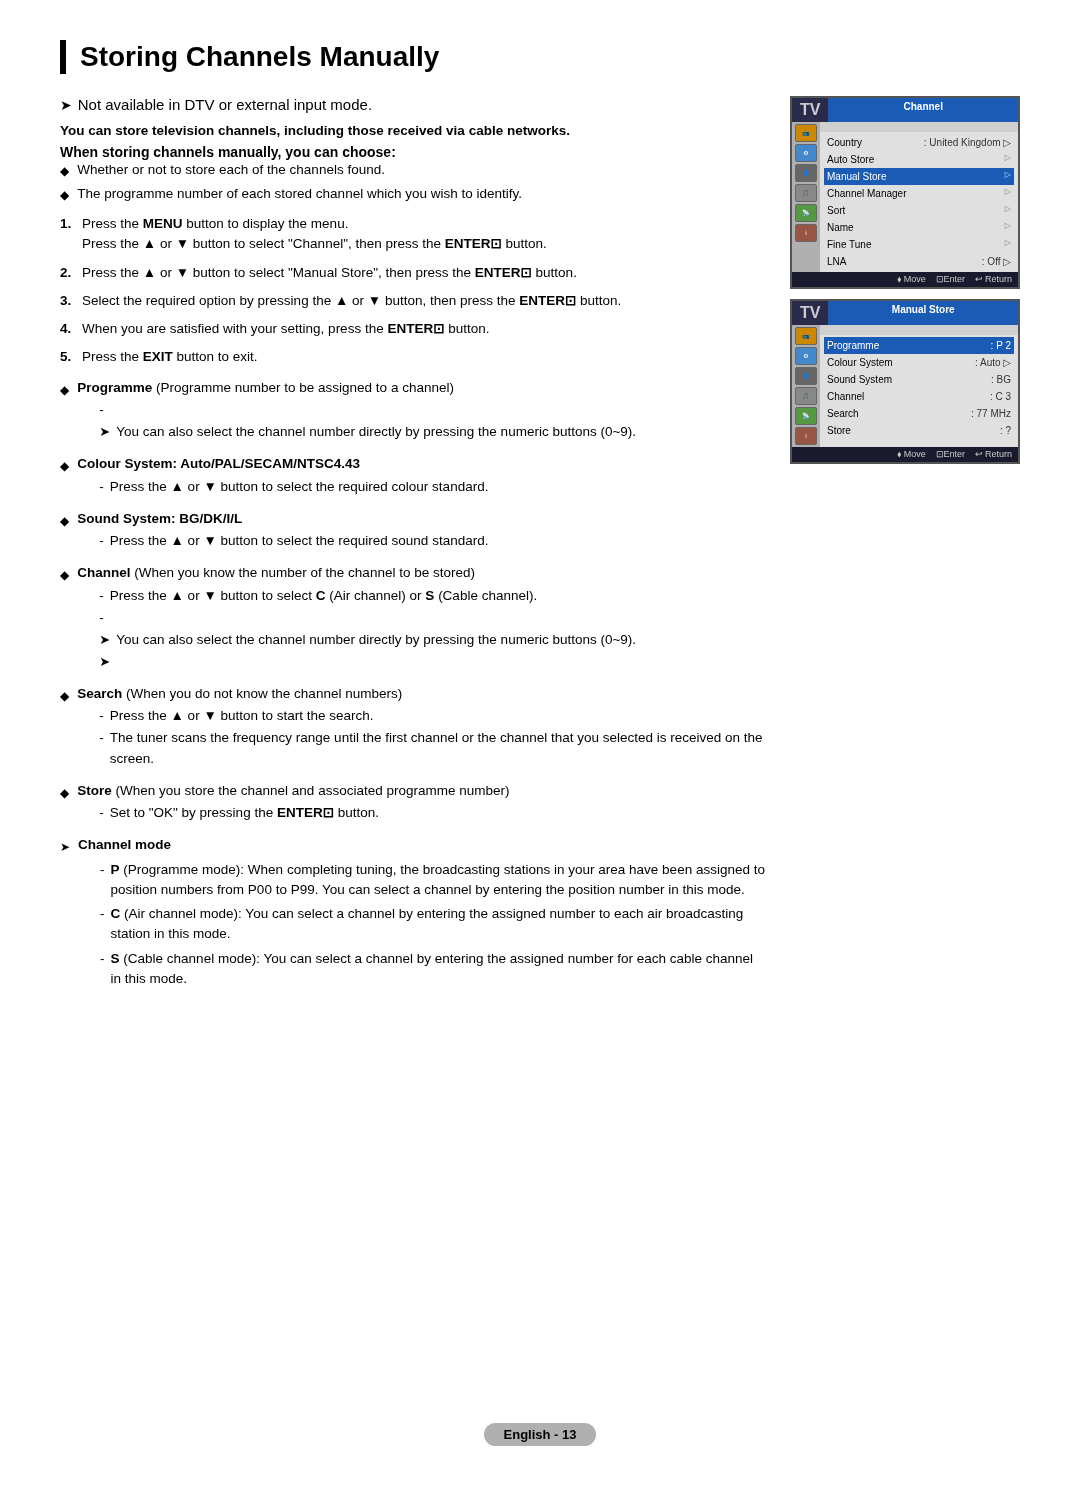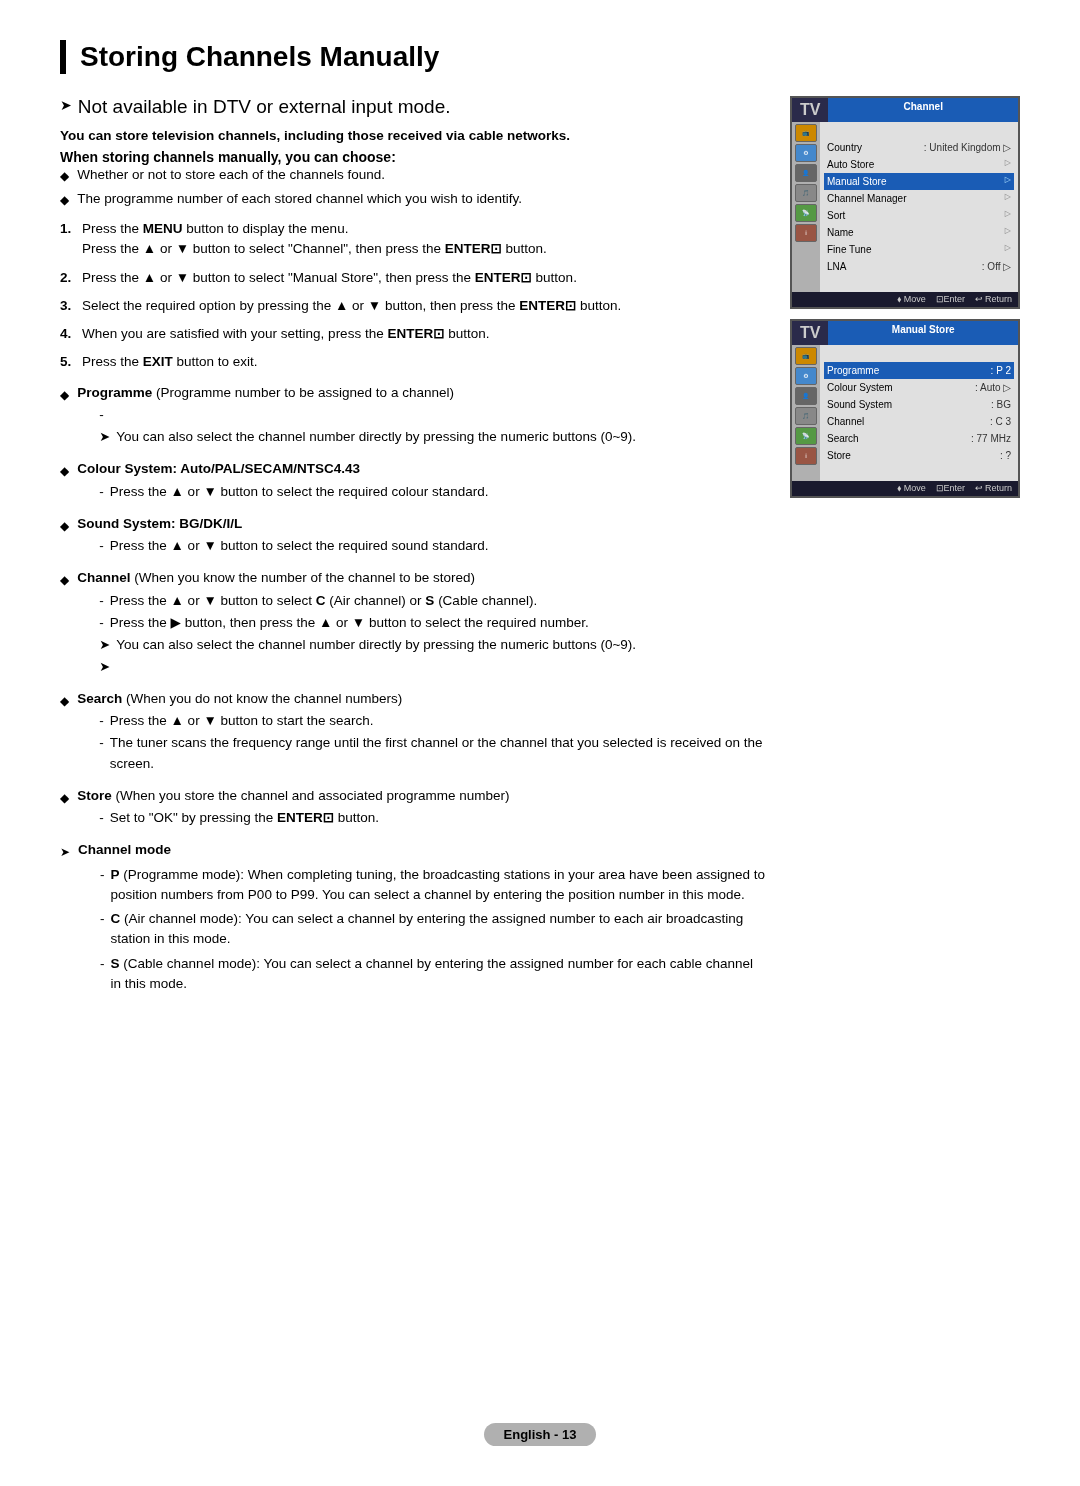--- a/index.html
+++ b/index.html
@@ -104,22 +104,23 @@
       display: flex;
       align-items: center;
       justify-content: center;
       font-size: 7px;
       color: #fff;
       border-radius: 2px;
     }
 
     .tv-menu-items {
       flex: 1;
-      padding: 17px 4px;
+      padding: 2px 4px;
       background: #e0e0e0;
+      margin-top: 10px;
     }
 
     .tv-menu-item {
       display: flex;
       justify-content: space-between;
       padding: 1px 3px;
       font-size: 10px;
       line-height: 1.5;
     }
 
@@ -165,21 +166,21 @@
     }
 
     .note-arrow {
       font-size: 14px;
       color: #000;
       margin-top: 1px;
       flex-shrink: 0;
     }
 
     .note-text {
-      font-size: 19px;
+      font-size: 15px;
     }
 
     .bold-intro {
       font-weight: bold;
       font-size: 13.5px;
       margin-bottom: 6px;
     }
 
     .when-storing {
       font-weight: bold;
@@ -404,21 +405,20 @@
         <span class="diamond">◆</span>
         <div>
           <span><b>Channel</b> (When you know the number of the channel to be stored)</span>
           <ul class="sub-list">
             <li>
               <span class="sub-dash">-</span>
               <span>Press the ▲ or ▼ button to select <b>C</b> (Air channel) or <b>S</b> (Cable channel).</span>
             </li>
             <li>
               <span class="sub-dash">-</span>
-              <span>Press the ▶ button, then press the ▲ or ▼ button to select the required number.</span>
             </li>
           </ul>
           <div class="note-sub">
             <span class="arrow">➤</span>
             <span>You can also select the channel number directly by pressing the numeric buttons (0~9).</span>
           </div>
           <div class="note-sub">
             <span class="arrow">➤</span>
           </div>
         </div>

